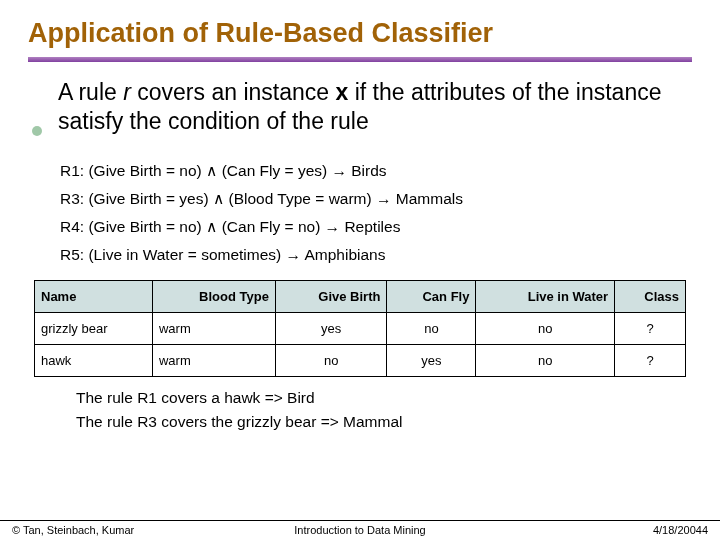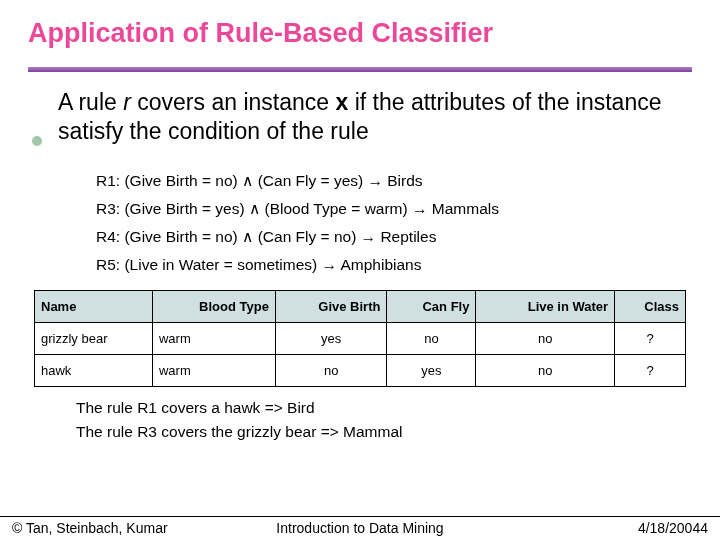--- a/index.html
+++ b/index.html
@@ -16,22 +16,22 @@
   .slide {
     padding: 18px 28px 0 28px;
     box-sizing: border-box;
     height: 100%;
     position: relative;
   }
   .title {
     font-family: Verdana, Arial, sans-serif;
     font-size: 27px;
     font-weight: bold;
-    color: #ec4899;
-    margin-bottom: 18px;
+    color: #a16207;
+    margin-bottom: 8px;
   }
   .rule-bar {
     height: 5px;
     background: linear-gradient(to bottom, #b080c0 0%, #8040a0 100%);
     margin-bottom: 16px;
   }
   .bullet-row {
     display: flex;
     align-items: flex-end;
     margin-bottom: 26px;
@@ -46,21 +46,21 @@
     margin-right: 16px;
     flex-shrink: 0;
   }
   .bullet-text {
     font-size: 23px;
     line-height: 1.25;
   }
   .bullet-text .r { font-style: italic; }
   .bullet-text .x { font-weight: bold; }
   .rules {
-    margin-left: 68px;
+    margin-left: 32px;
     margin-bottom: 16px;
   }
   .rule-line {
     font-size: 15.5px;
     margin-bottom: 10px;
   }
   .table-wrap {
     margin: 2px 6px 12px 6px;
   }
   table {
@@ -91,21 +91,21 @@
     font-size: 15.5px;
     margin-bottom: 6px;
   }
   .footer {
     position: absolute;
     left: 0;
     right: 0;
     bottom: 4px;
     border-top: 1px solid #000;
     padding: 3px 12px 0 12px;
-    font-size: 14px;
+    font-size: 11px;
     display: flex;
     justify-content: space-between;
     align-items: center;
     background: #fff;
   }
   .footer-center {
     position: absolute;
     left: 50%;
     transform: translateX(-50%);
   }

